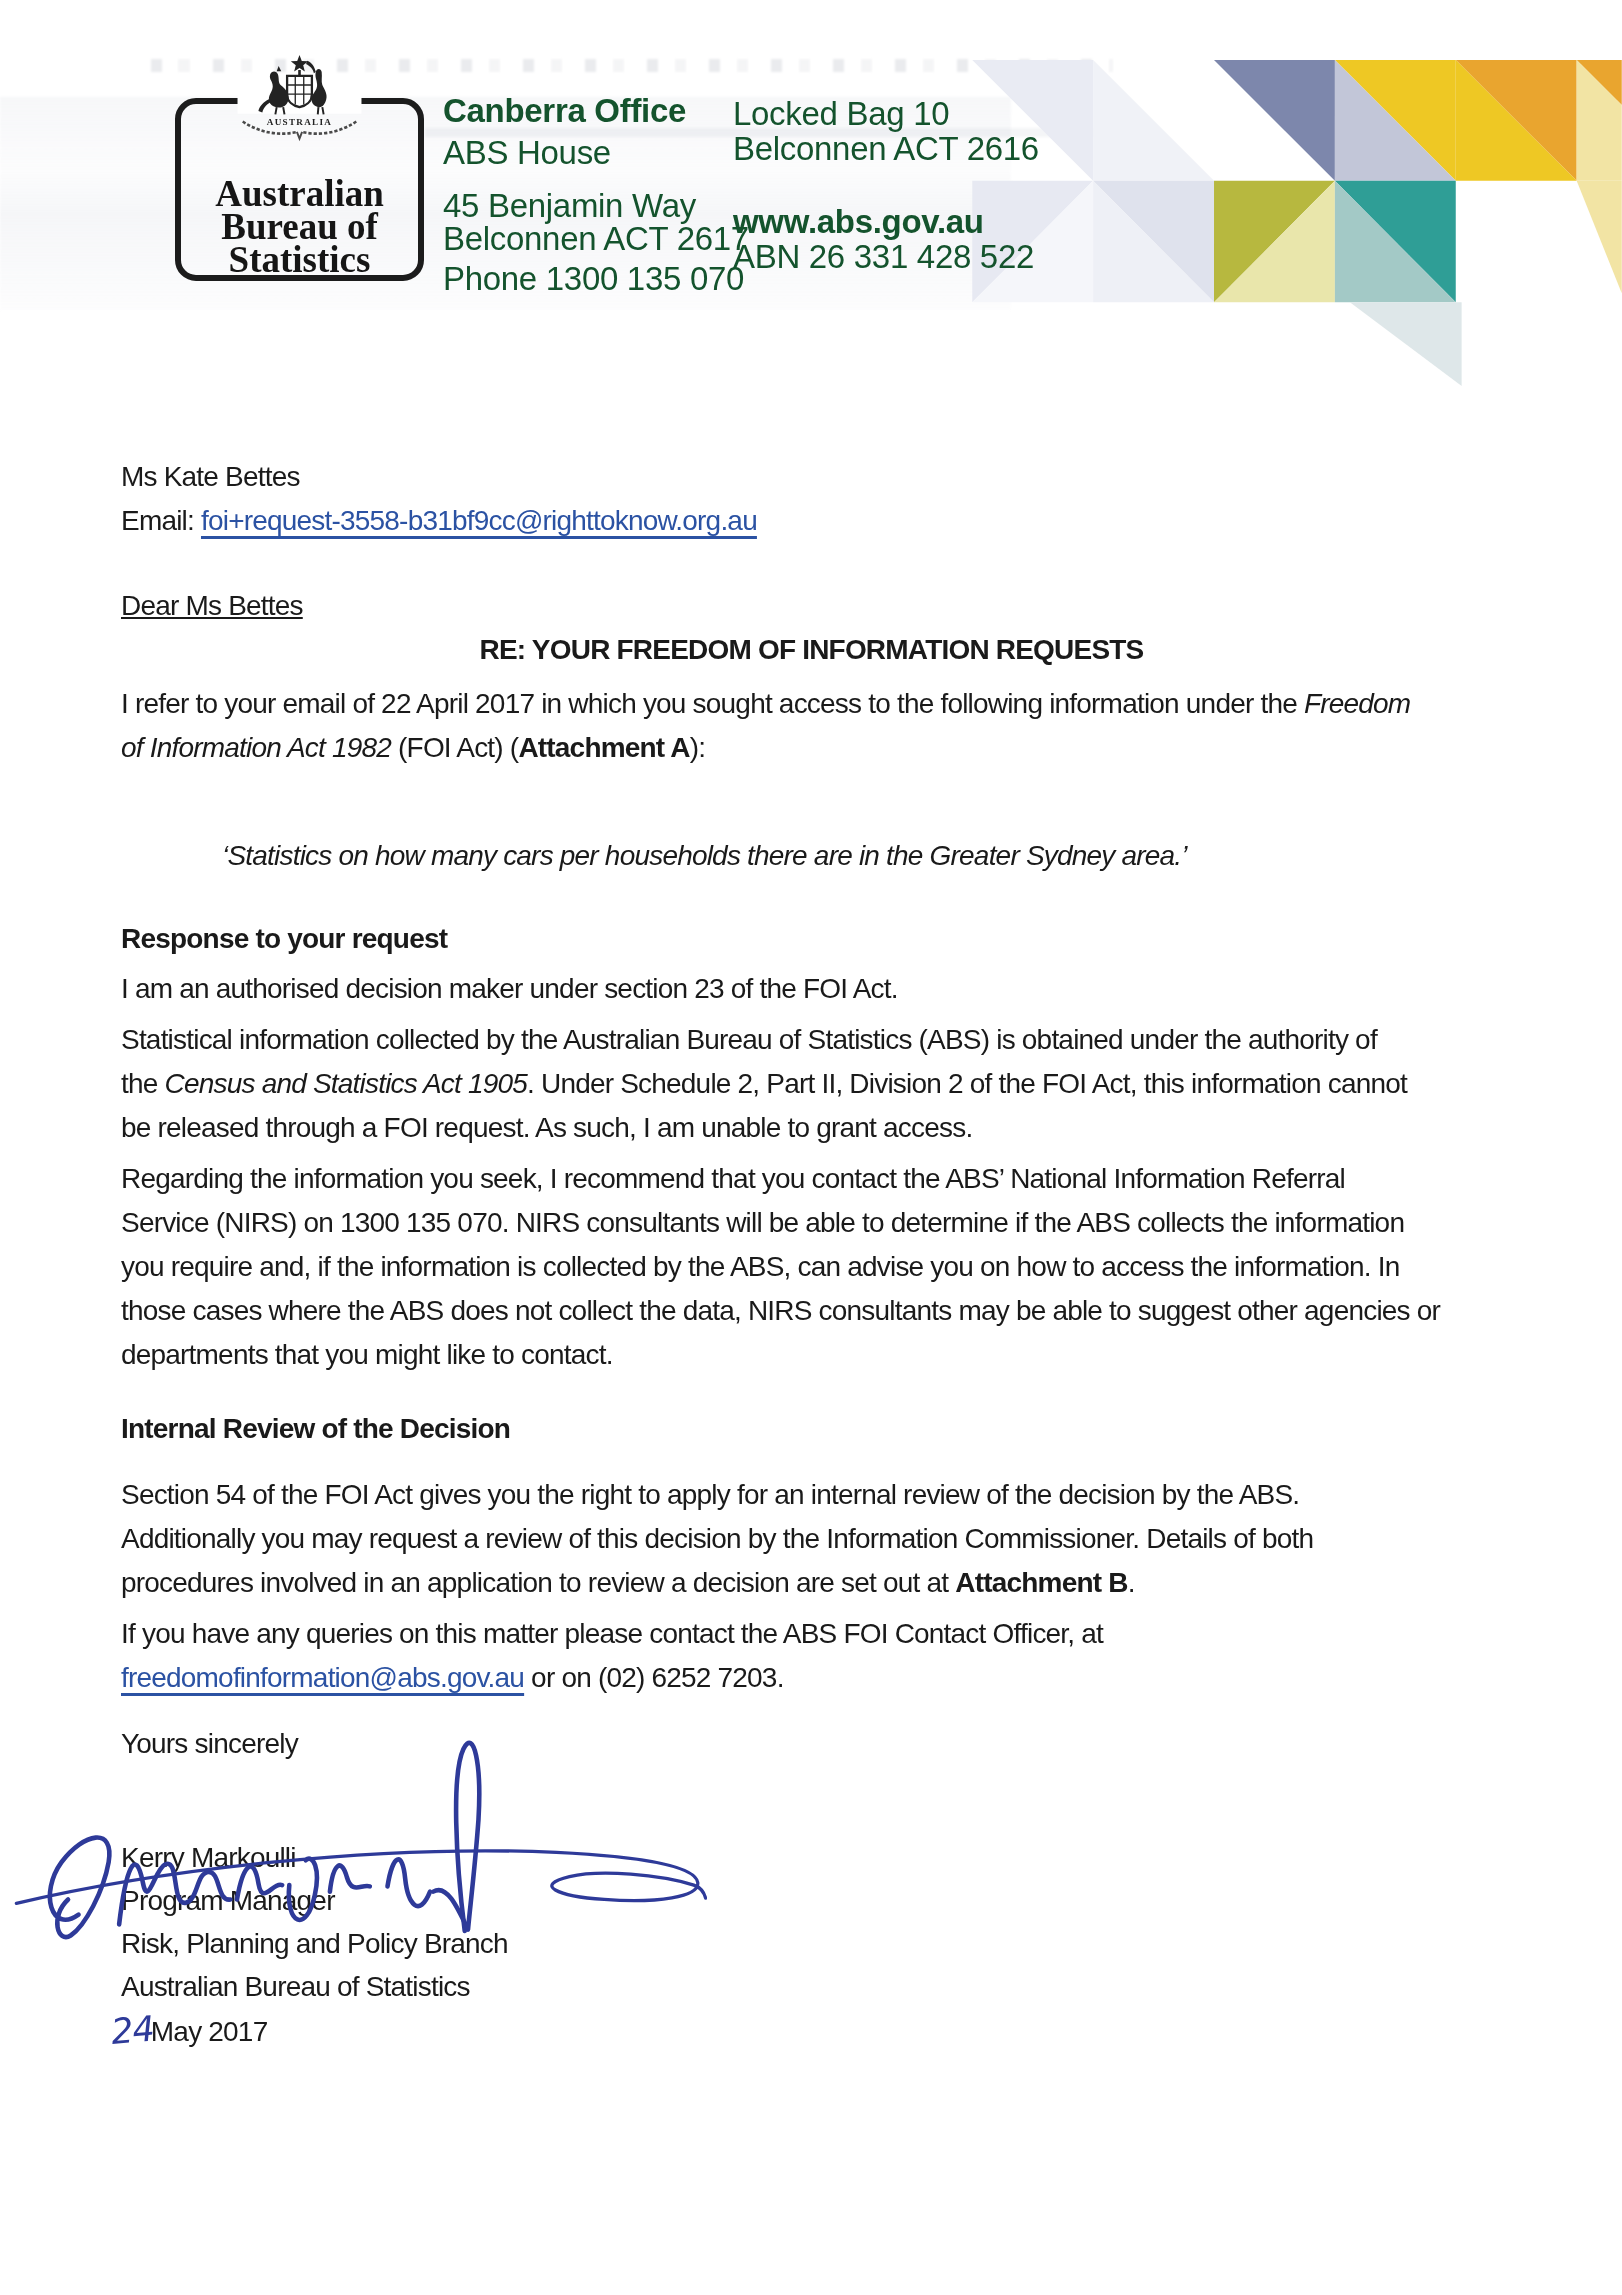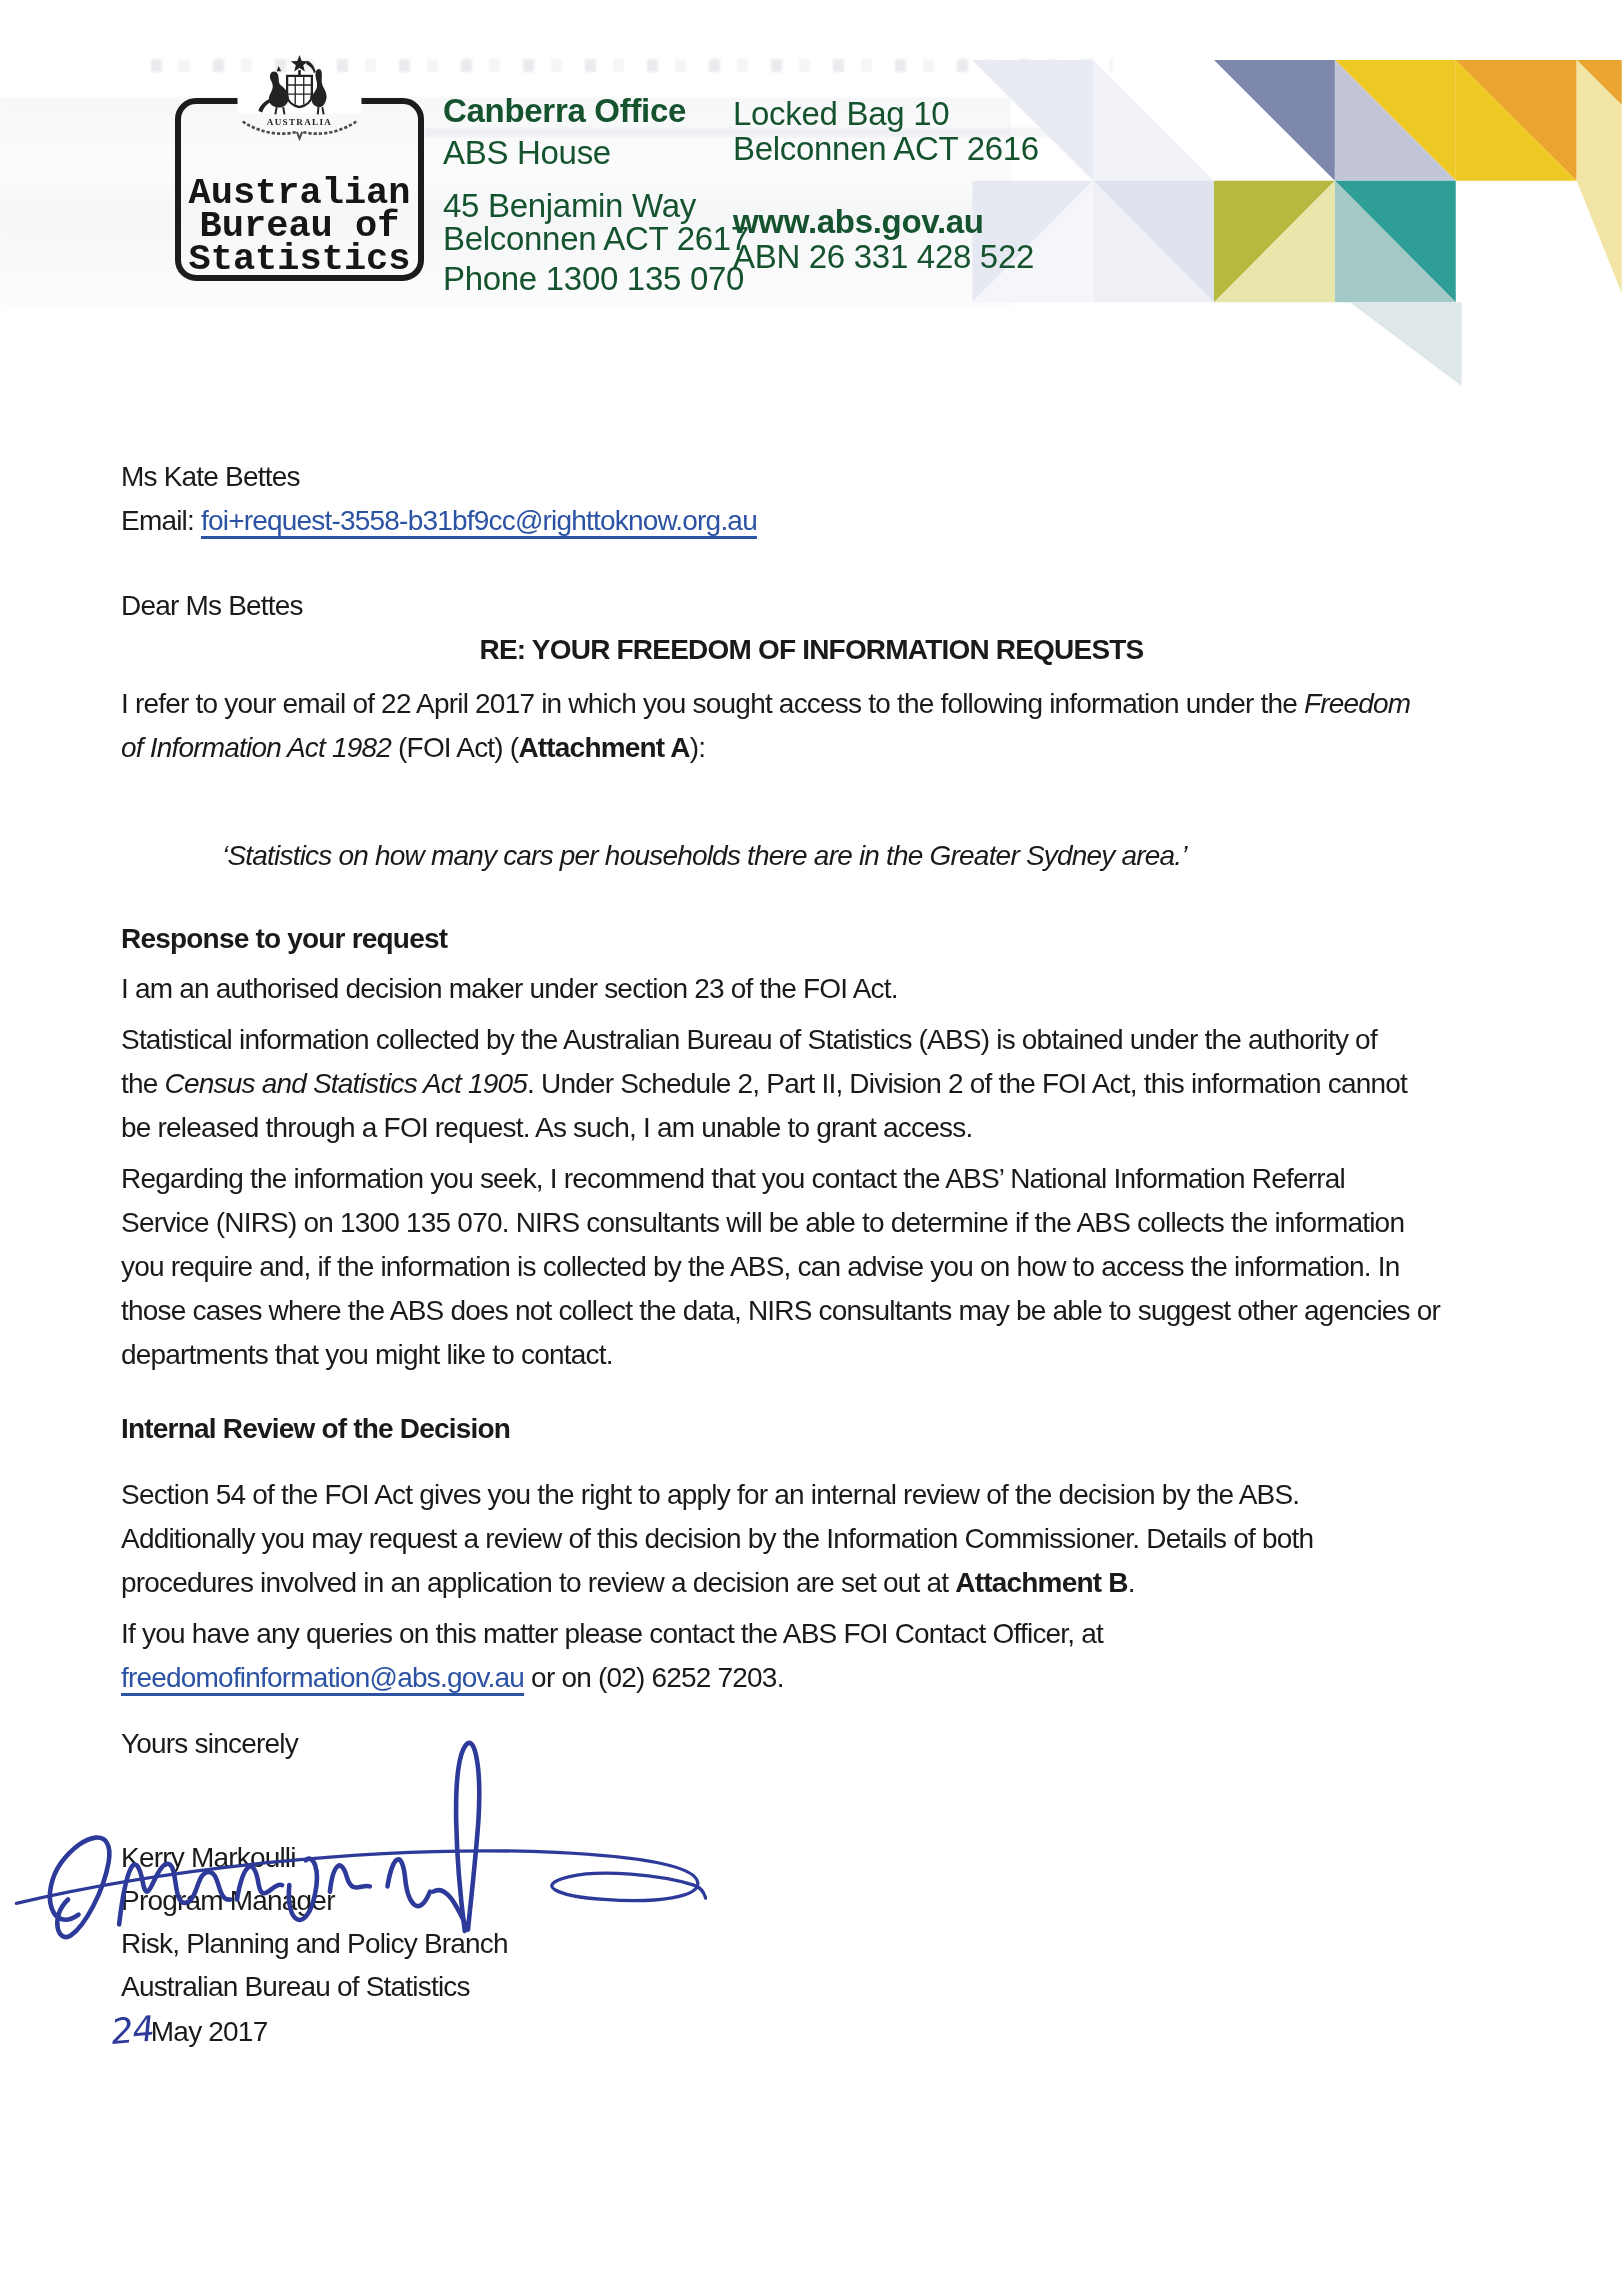--- a/index.html
+++ b/index.html
@@ -13,41 +13,41 @@
     background:repeating-linear-gradient(90deg,rgba(110,115,135,.14) 0 10.5px,transparent 10.5px 27.5px,rgba(110,115,135,.07) 27.5px 39px,transparent 39px 62px);
     filter:blur(1px);}
   .noise-head{position:absolute;left:0;top:97px;width:1011px;height:213px;
     background:linear-gradient(180deg,rgba(196,200,214,.14) 0%,rgba(196,200,214,.05) 35%,rgba(196,200,214,.16) 55%,rgba(196,200,214,.04) 100%);
     filter:blur(1.3px);}
   .noise-streak{position:absolute;left:425px;top:128px;width:694px;height:8.5px;background:rgba(150,155,175,.10);filter:blur(1.3px);}
   
   .logo-box{position:absolute;left:175px;top:98px;width:249px;height:183px;
     border:6.5px solid #1c1c1c;border-radius:21px;background:transparent;}
   .logo-text{position:absolute;left:0;top:73px;width:100%;text-align:center;
-    font-family:Liberation Mono, monospace;font-weight:bold;font-size:37px;line-height:33px;color:#161616;}
+    font-family:Liberation Serif, serif;font-weight:bold;font-size:37px;line-height:33px;color:#161616;}
   .crest{position:absolute;left:231px;top:51px;z-index:2;}
   .hcol{position:absolute;font-size:33px;letter-spacing:-0.3px;color:#14532d;}
   .hcol .hl{line-height:33px;}
   .col-office{left:443px;top:94px;}
   .col-office .hl1{font-weight:bold;margin-bottom:9.2px;}
   .col-office .hl3{margin-top:20px;}
   .col-office .hl5{margin-top:7.2px;}
   .col-postal{left:733px;top:96px;}
   .col-postal .hl{line-height:35px;}
   .col-postal .web{font-weight:bold;margin-top:38px;}
   .motif{position:absolute;left:972px;top:58px;z-index:0;}
   
   .letter-body{position:absolute;left:121px;top:455px;width:1446px;
     font-size:28px;line-height:44px;letter-spacing:-0.8px;color:#1a1a1a;}
   .blk{white-space:pre;margin:0;}
   .blk .b{font-weight:bold;}
   .blk .i{font-style:italic;}
   .lnk{color:var(--link,#2b52a3);text-decoration:underline;text-decoration-thickness:3.3px;text-underline-offset:5.9px;}
   [data-name="block-email-line"]{margin-top:0;}
-  [data-name="block-salutation"]{margin-top:41px;}
+  [data-name="block-salutation"]{margin-top:41px;text-decoration:underline;}
   [data-name="block-subject"]{margin-top:0;width:1381px;text-align:center;}
   [data-name="block-para-1"]{margin-top:9.8px;}
   [data-name="block-request-quote"]{margin-top:64px;padding-left:101px;}
   [data-name="block-heading-response"]{margin-top:39px;}
   [data-name="block-para-2"]{margin-top:6.5px;}
   [data-name="block-para-3"]{margin-top:6.5px;}
   [data-name="block-para-4"]{margin-top:7.2px;}
   [data-name="block-heading-internal-review"]{margin-top:30px;}
   [data-name="block-para-5"]{margin-top:22px;}
   [data-name="block-para-6"]{margin-top:7.2px;}

